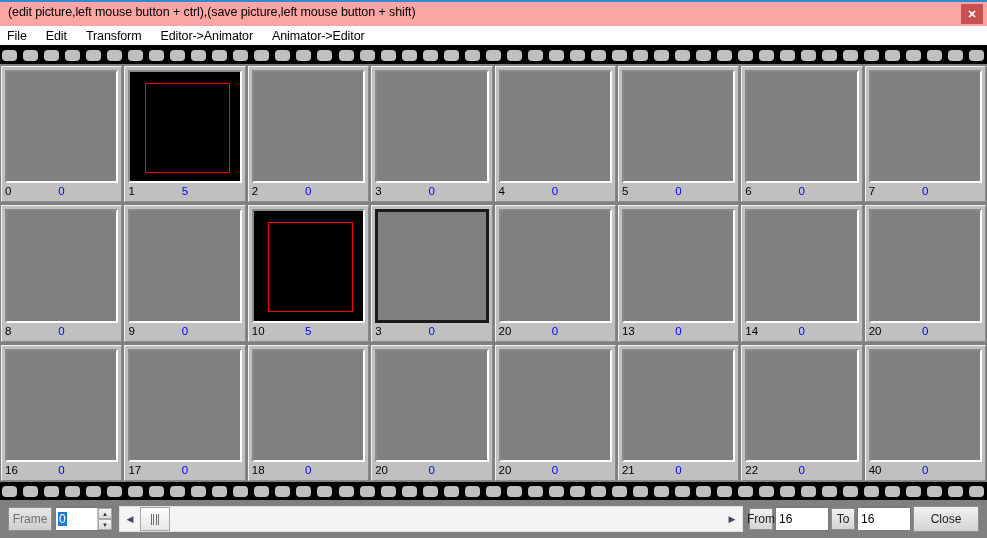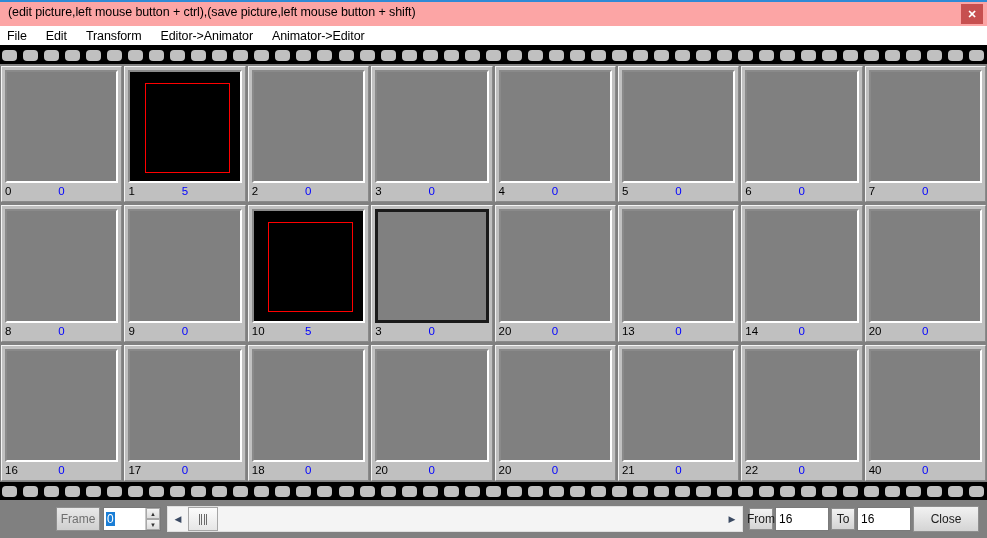--- a/index.html
+++ b/index.html
@@ -204,21 +204,20 @@
     font-family: "Liberation Sans", sans-serif;
     white-space: nowrap;
   }
 
   .btn-frame {
     width: 44px;
     height: 24px;
     color: #707070;
     background: linear-gradient(#e8e8e8, #cfcfcf);
     padding: 0;
-    margin-left: 48px;
   }
 
   .spinner {
     width: 58px;
     height: 24px;
     background: #ffffff;
     border: 1px solid #7a7a7a;
     display: flex;
     align-items: stretch;
     margin-left: 3px;

